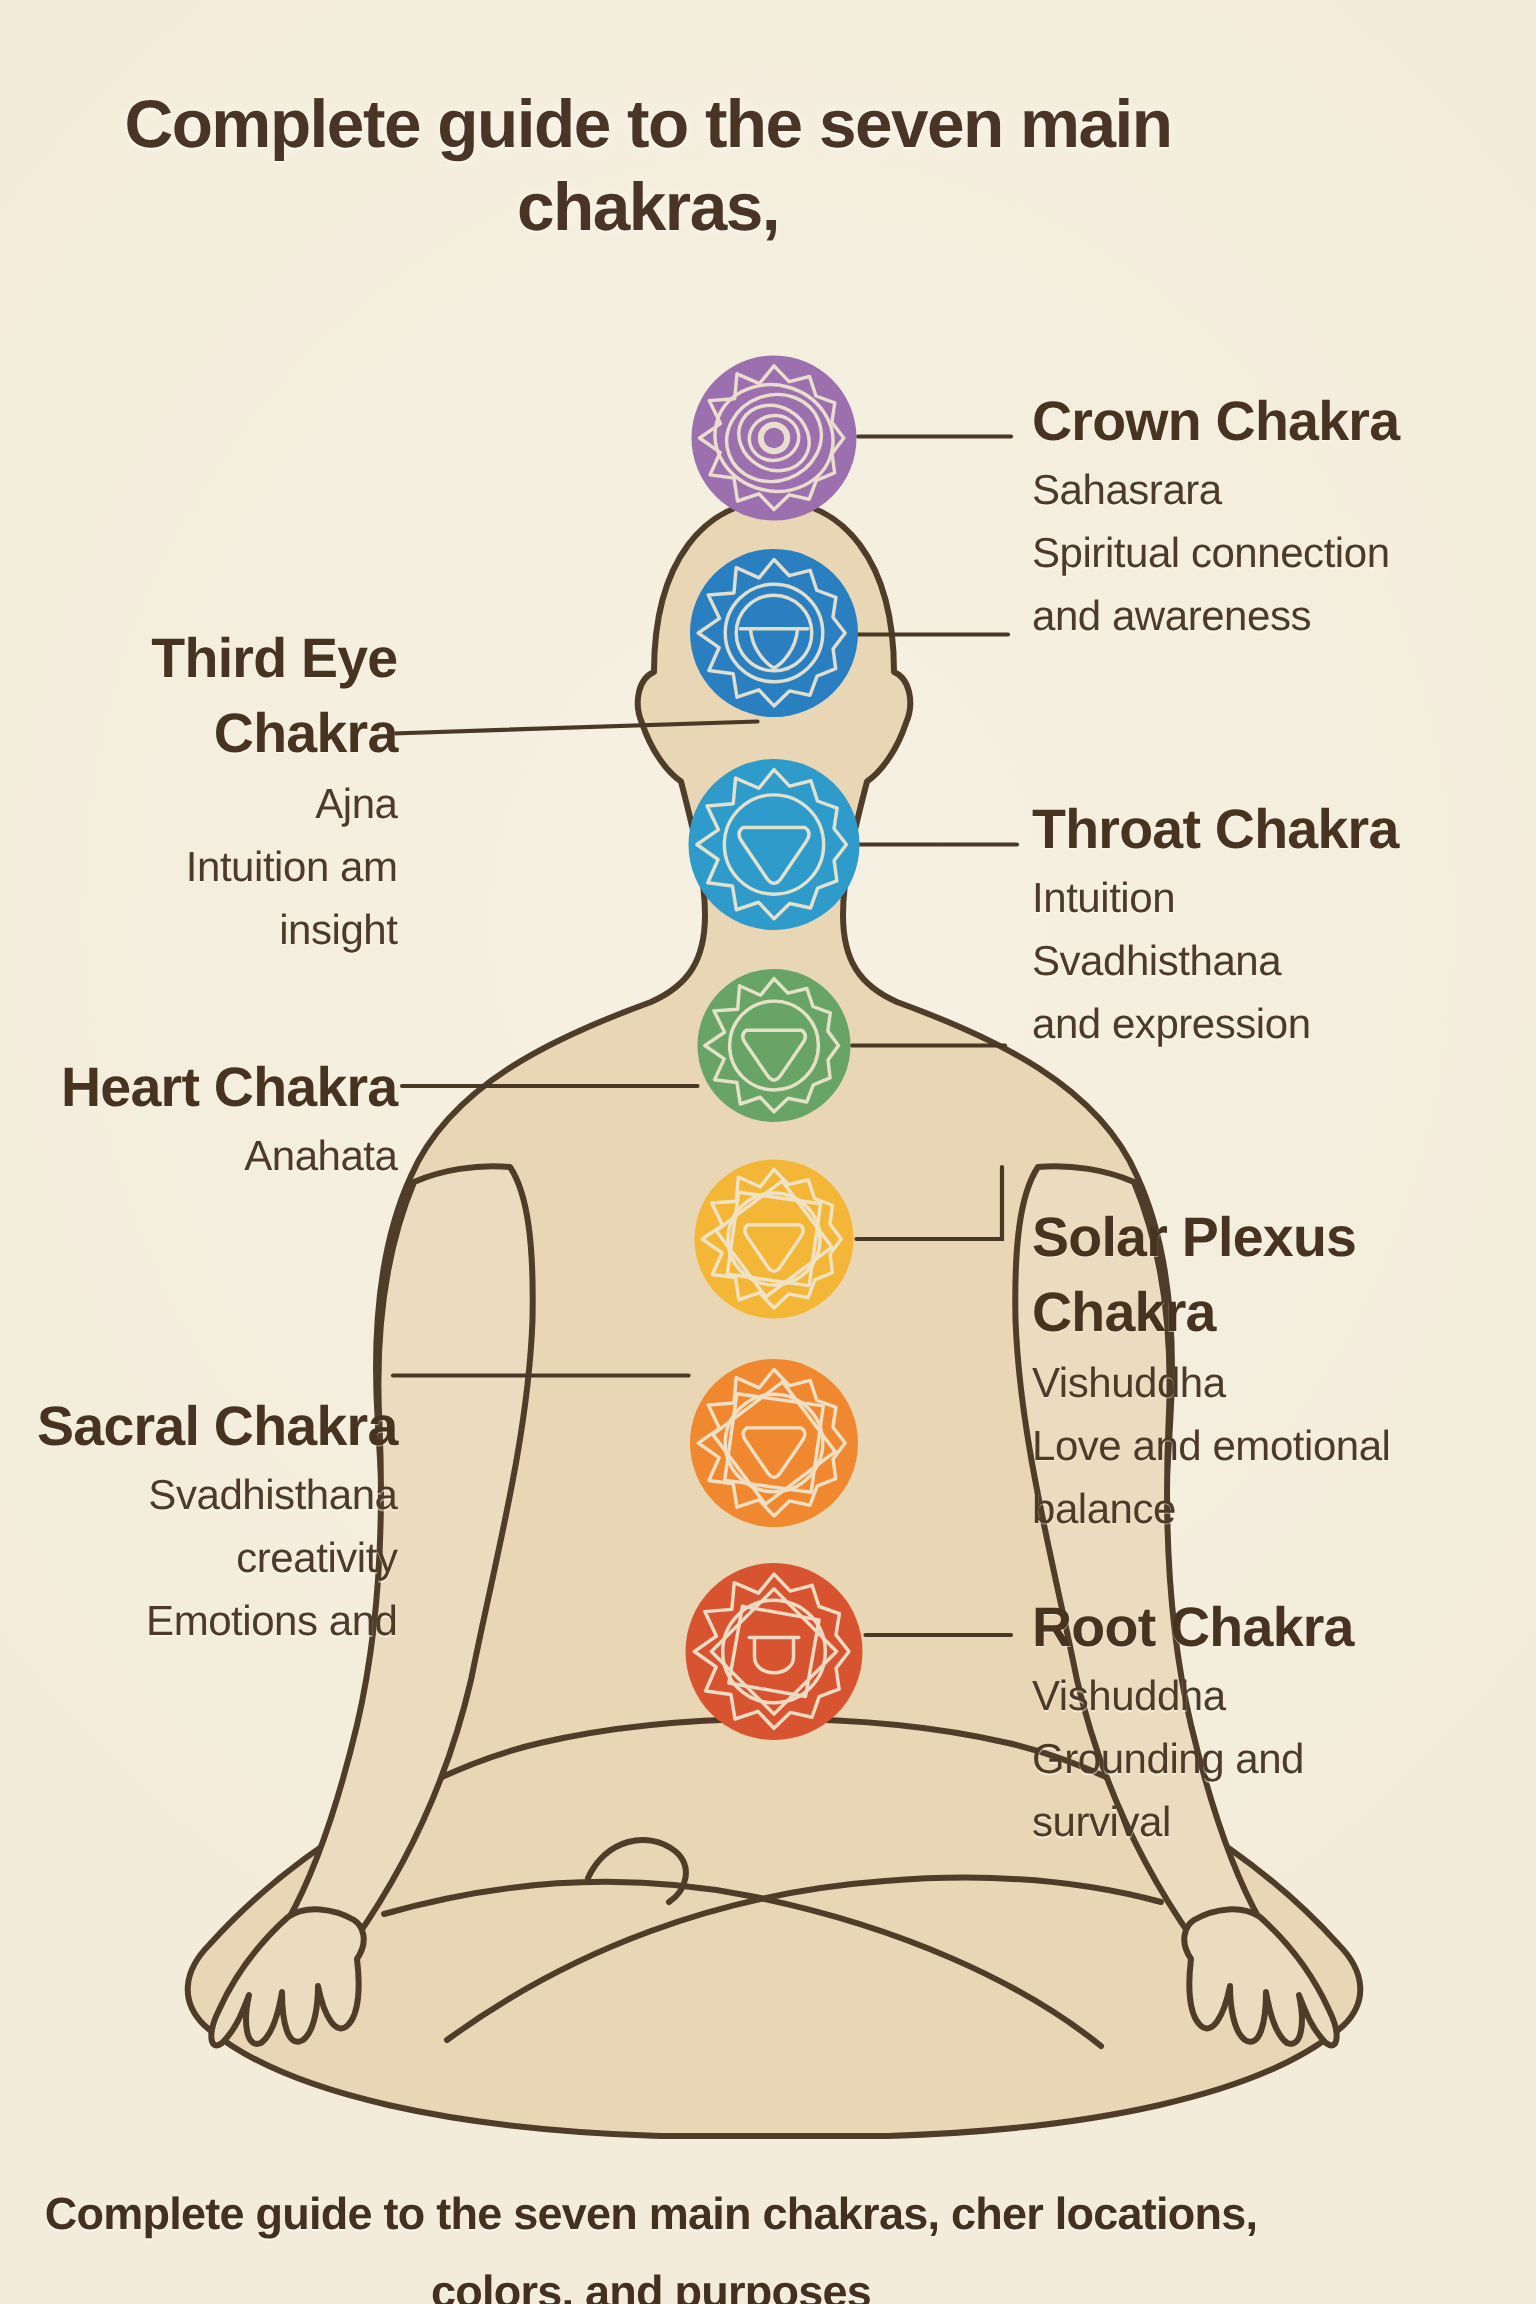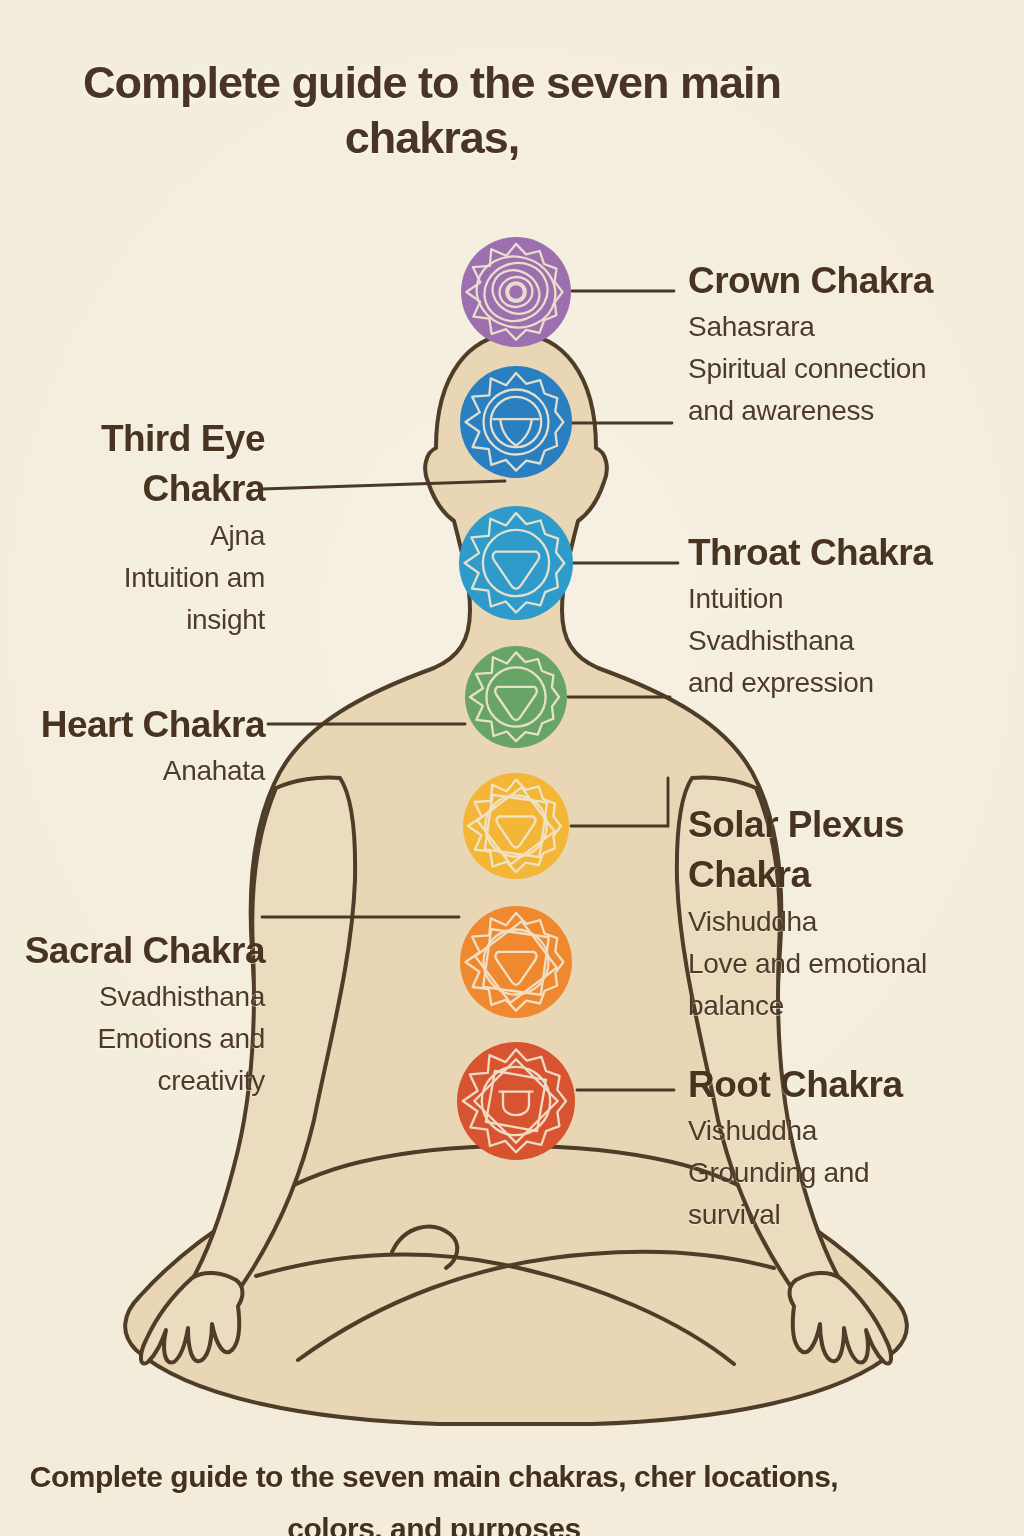--- a/index.html
+++ b/index.html
@@ -265,22 +265,22 @@
       <div class="chakra-label right" style="top: 800px;">
         <div class="name-line">Solar Plexus</div>
         <div class="name-line">Chakra</div>
         <div class="sanskrit">Vishuddha</div>
         <div class="purpose-line">Love and emotional</div>
         <div class="purpose-line">balance</div>
       </div>
       <div class="chakra-label left" style="top: 926px;">
         <div class="name-line">Sacral Chakra</div>
         <div class="sanskrit">Svadhisthana</div>
+        <div class="purpose-line">creativity</div>
         <div class="purpose-line">Emotions and</div>
-        <div class="purpose-line">creativity</div>
       </div>
       <div class="chakra-label right" style="top: 1060px;">
         <div class="name-line">Root Chakra</div>
         <div class="sanskrit">Vishuddha</div>
         <div class="purpose-line">Grounding and</div>
         <div class="purpose-line">survival</div>
       </div>
     </div>
 
   <div class="page-footer" id="footer-line1">Complete guide to the seven main chakras, cher locations,</div>

